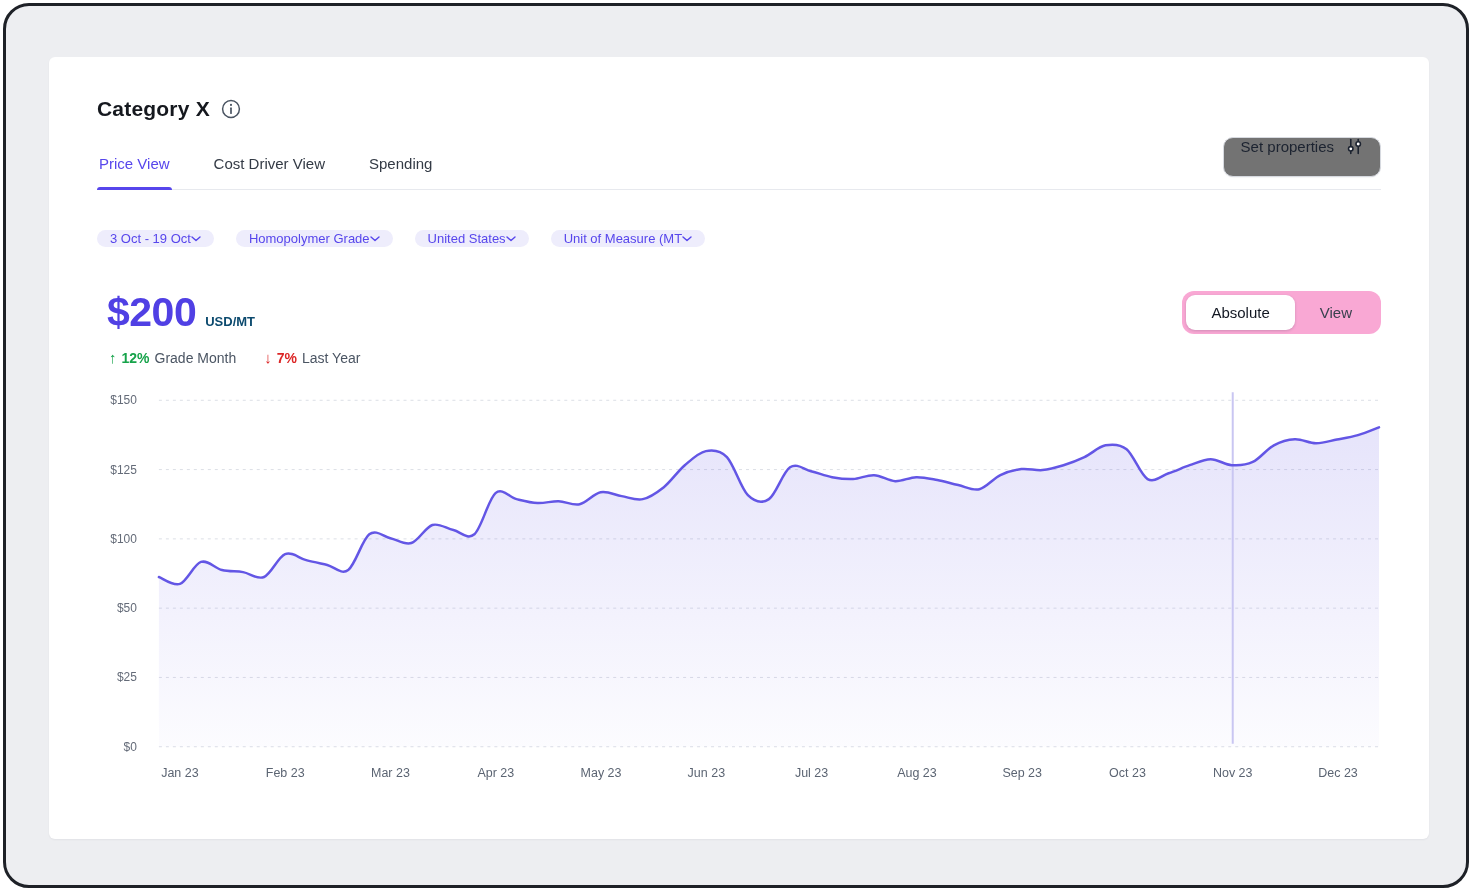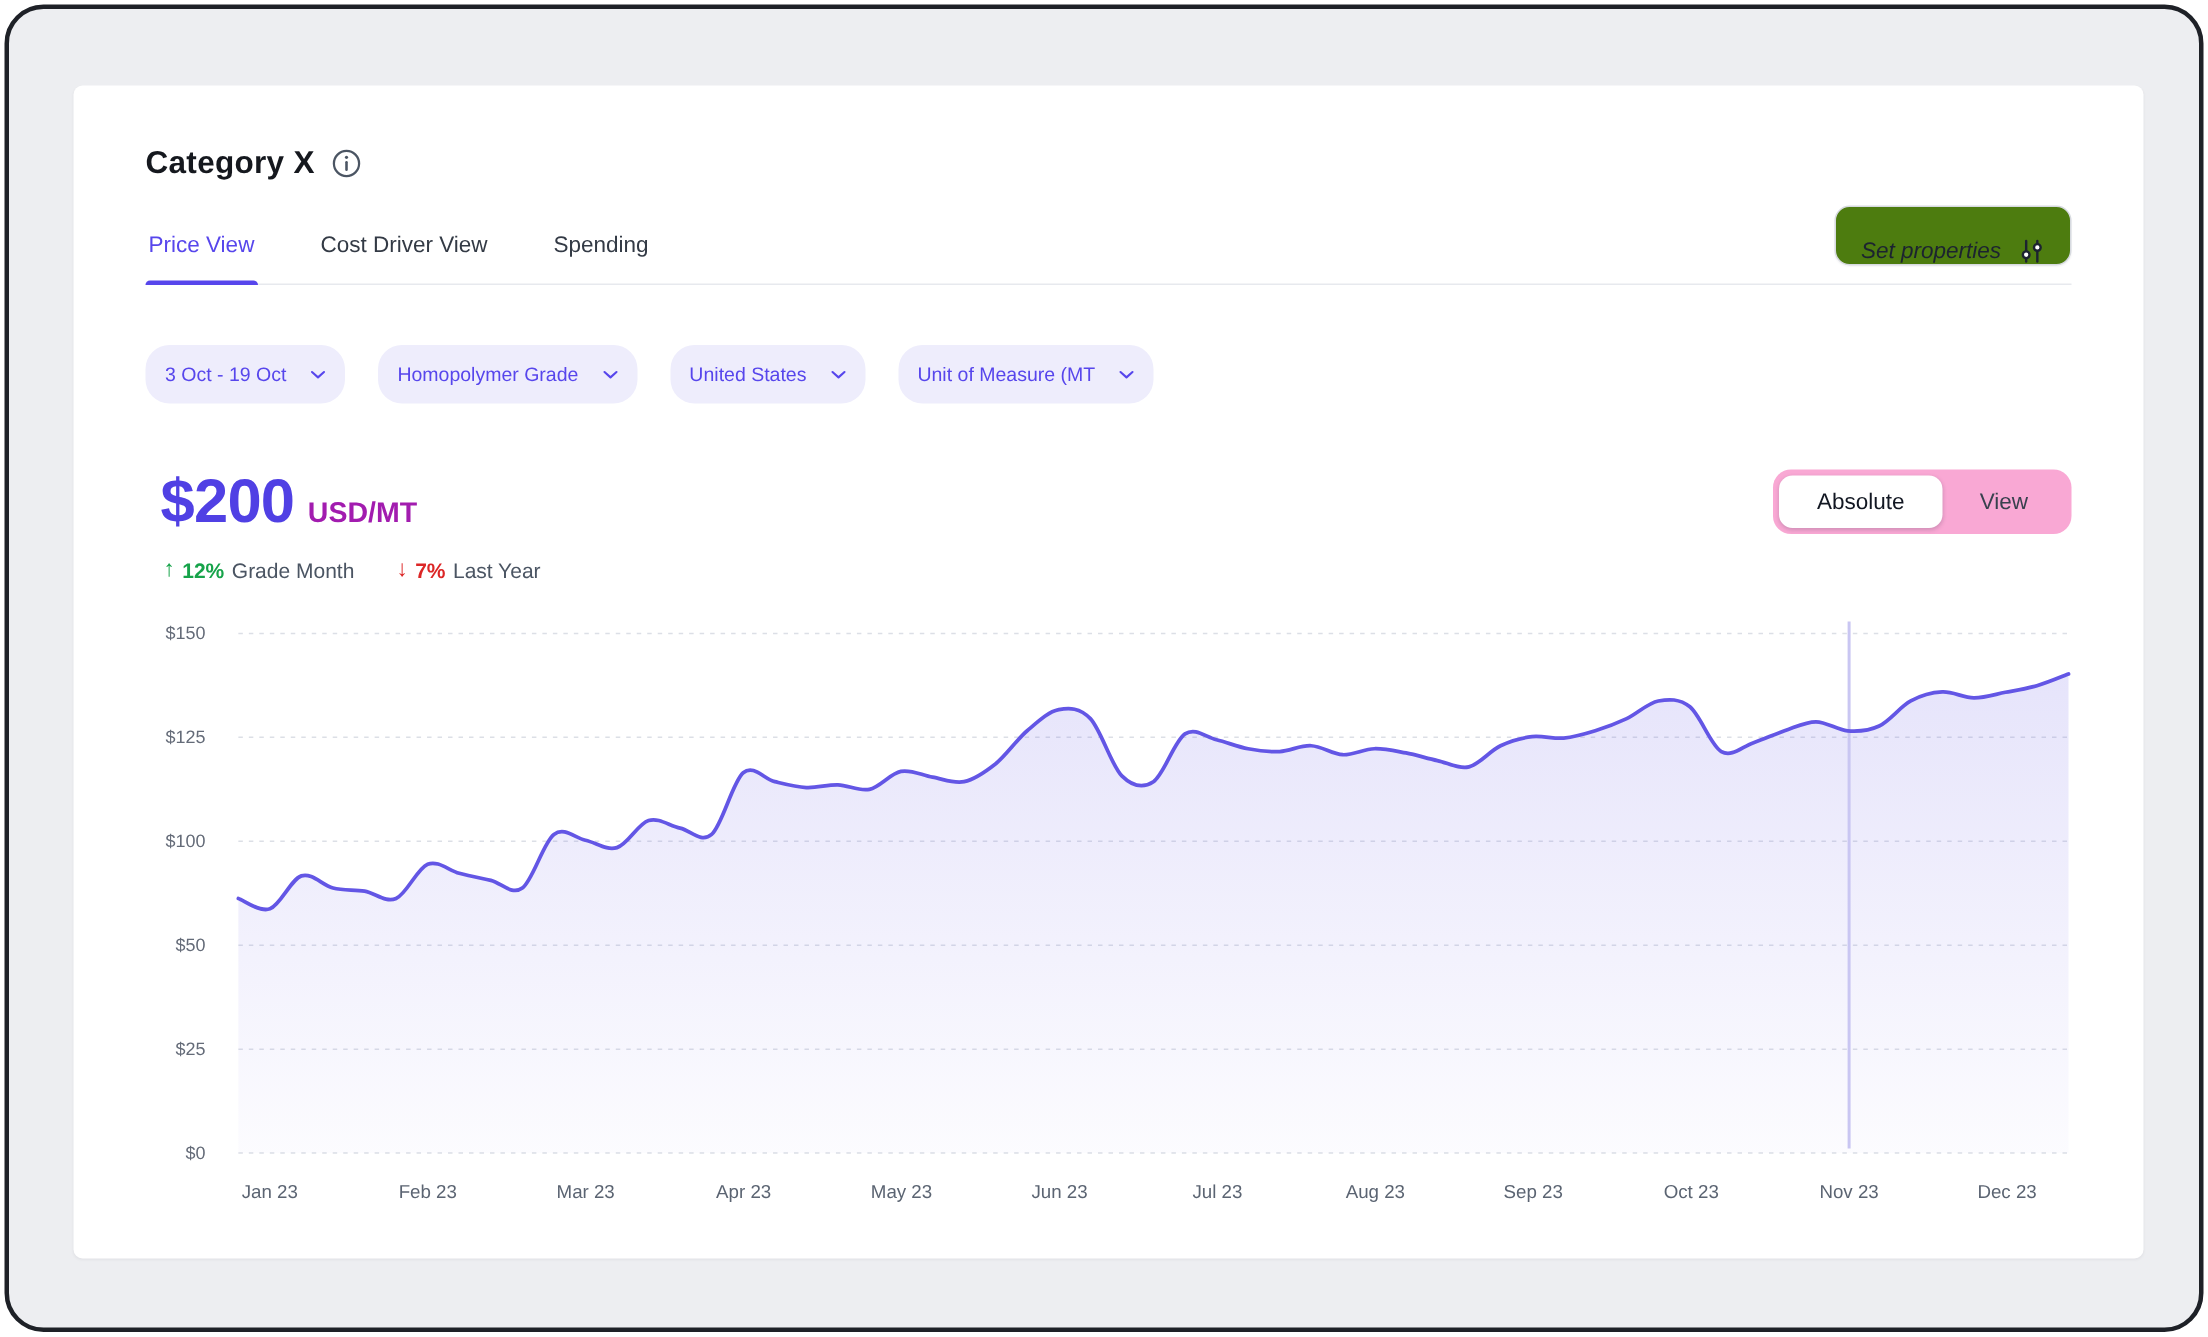--- a/index.html
+++ b/index.html
@@ -23,37 +23,37 @@
   .info-ic { display:inline-flex; cursor:pointer; }
 
   
   .tabs-row { position:relative; margin-top:24px; border-bottom:1px solid #e7e9ee; display:flex; gap:40px; }
   .tab { background:none; border:none; font-family:inherit; font-size:15px; color:#333a45;
          padding:10px 2px 17px; cursor:pointer; position:relative; }
   .tab.active { color:#5746ec; font-weight:500; }
   .tab.active::after { content:""; position:absolute; left:0; right:0; bottom:-1px; height:3px;
          background:#5746ec; border-radius:3px 3px 0 0; }
   .set-props { position:absolute; right:0; top:-8px; height:40px;
-         display:flex; align-items:flex-end; gap:12px;
-         background:#4d7c0f; border:1px solid #d7dae0; border-radius:10px;
+         display:flex; align-items:flex-start; gap:12px;
+         background:#737373; border:1px solid #d7dae0; border-radius:10px;
          padding:0 17px; font-family:inherit; font-size:15px; color:#1c2330; cursor:pointer;
-         box-shadow:0 1px 1px rgba(16,24,40,.04);font-style:italic; }
+         box-shadow:0 1px 1px rgba(16,24,40,.04); }
 
   
   .chips { margin-top:40px; display:flex; gap:22px; }
-  .chip { display:inline-flex; align-items:center; gap:16px;
+  .chip { display:inline-flex; align-items:center; gap:0;
           background:#eeedfc; color:#5746ec; border:none; border-radius:16px;
-          padding:12px 13px; font-family:inherit; font-size:13px; font-weight:500; cursor:pointer; }
+          padding:1px 13px; font-family:inherit; font-size:13px; font-weight:500; cursor:pointer; }
   .chip svg { display:block; }
 
   
   .price-row { margin-top:42px; display:flex; justify-content:space-between; align-items:flex-start; }
   .price-line { display:flex; align-items:baseline; gap:9px; padding-left:10px; }
   .price-value { font-size:41px; font-weight:700; color:#5040e4; letter-spacing:-.5px; }
-  .price-unit { font-size:19px; font-weight:700; color:#a21caf;text-align:right; }
+  .price-unit { font-size:13px; font-weight:700; color:#0c4a6e;text-align:right; }
   .changes { margin-top:13px; padding-left:12px; display:flex; align-items:center; gap:28px; font-size:14px; }
   .chg { display:inline-flex; align-items:center; gap:5px; }
   .arrow { font-weight:700; font-size:15px; }
   .green { color:#16a34a; }
   .red { color:#dc2626; }
   .pct { font-weight:700; }
   .chg-label { color:#4b5563; }
 
   .toggle { background:#f9a8d4; border-radius:12px; padding:4px; display:flex; margin-top:2px; }
   .toggle-opt { border:none; background:transparent; font-family:inherit; font-size:15px;

